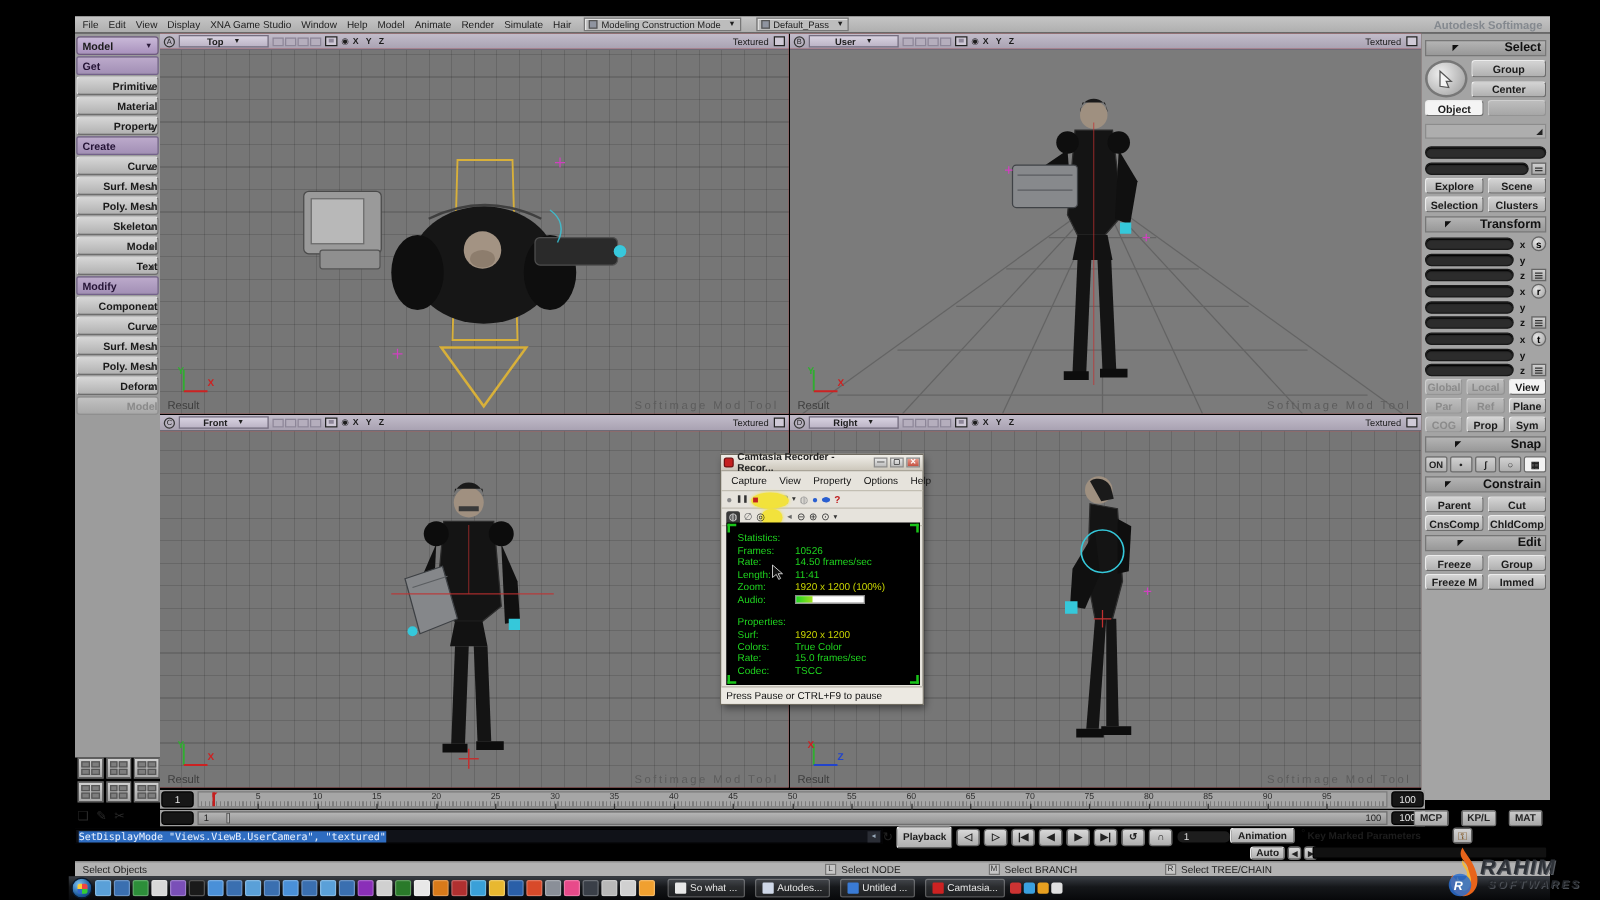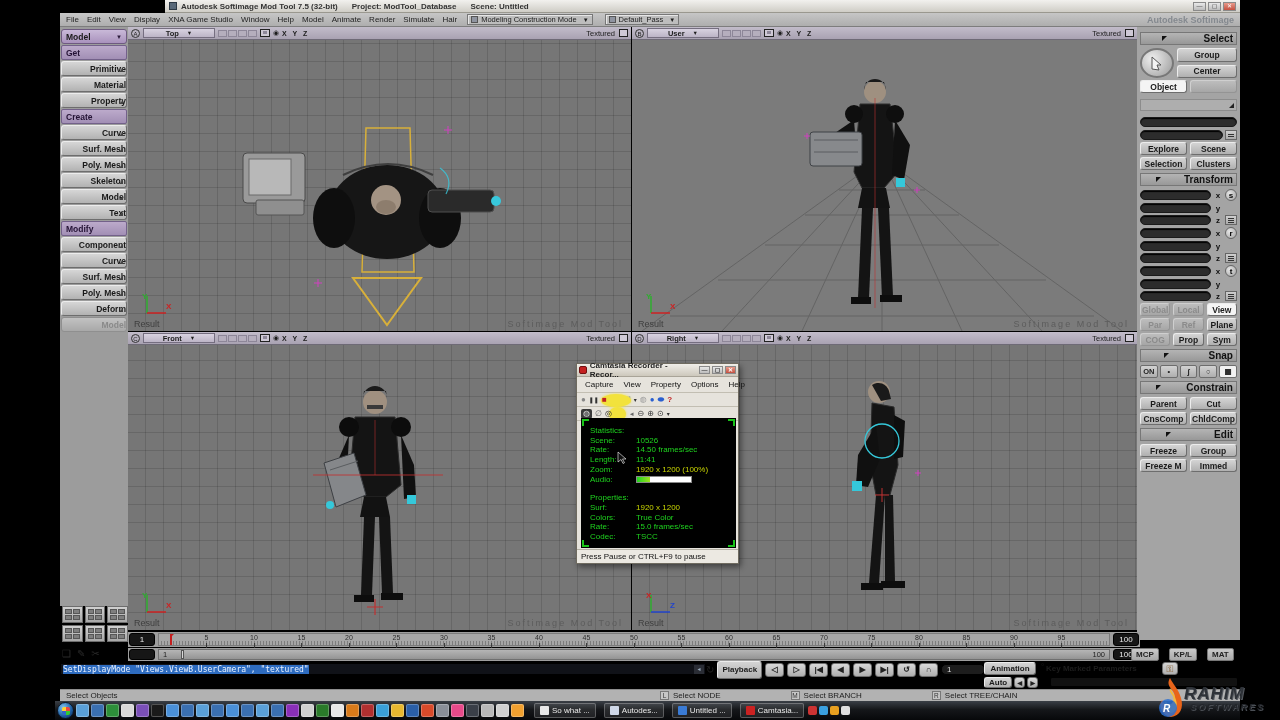--- a/index.html
+++ b/index.html
@@ -125,21 +125,21 @@
   .pr-icon{font-size:10px;color:#222;}
   .pr-btn{height:18px;background:linear-gradient(#d4d4d4,#b0b0b0);border:1px solid;border-color:#ececec #6d6d6d #6d6d6d #ececec;
     border-radius:3px;font-size:8px;font-weight:bold;color:#1b1b1b;display:flex;align-items:center;justify-content:center;padding:0 4px;}
   .tp-btn{width:19px;height:14px;background:linear-gradient(#d8d8d8,#aeaeae);border:1px solid #6d6d6d;border-radius:3px;
     font-size:8px;font-weight:bold;color:#222;display:flex;align-items:center;justify-content:center;}
   #frame-field{width:44px;height:11px;border-radius:5px;background:#1d1d1d;border:1px solid #000;color:#ddd;
     font-size:8px;display:flex;align-items:center;padding:0 5px;}
   #all-label{font-size:8px;font-weight:bold;color:#222;}
   #anim-cluster{left:984px;top:662px;width:160px;height:28px;}
   #anim-btn{position:absolute;left:0;top:0;width:52px;height:13px;}
-  #auto-row{position:absolute;left:0;top:15px;display:flex;gap:2px;align-items:center;}
+  #auto-row{position:absolute;left:16px;top:15px;display:flex;gap:2px;align-items:center;}
   #auto-btn{height:11px;font-size:8px;}
   .mini-arr{width:11px;height:11px;font-size:6px;}
   #km-label{position:absolute;left:62px;top:2px;font-size:8px;font-weight:bold;color:#1d1d1d;white-space:nowrap;}
   #km-label::before{content:"°";position:absolute;left:-5px;top:-2px;color:#111;}
   #km-bar{position:absolute;left:66px;top:15px;width:188px;height:10px;background:#111;border:1px solid #000;border-radius:2px;}
   #key-icon{position:absolute;left:178px;top:0px;width:16px;height:13px;background:linear-gradient(#d4d4d4,#b0b0b0);
     border:1px solid #6d6d6d;border-radius:3px;color:#7a4a10;font-size:9px;text-align:center;line-height:12px;}
 
   
   #status-row{left:60px;top:689px;width:1180px;height:12px;background:#b2b2b2;display:flex;align-items:center;
@@ -195,31 +195,20 @@
   #wm-text1{position:absolute;left:34px;top:8px;font-size:17px;font-weight:bold;font-style:italic;color:#2e3238;
     letter-spacing:1px;text-shadow:1px 1px 0 #55595f;}
   #wm-text2{position:absolute;left:40px;top:26px;font-size:9px;font-weight:bold;font-style:italic;color:#23262b;
     letter-spacing:2px;text-shadow:1px 1px 0 #4a4e54;}
 </style>
 </head>
 <body>
 
 <div id="stage">
 
-  <div id="titlebar" class="abs">
-    <span class="ti-icon"></span>
-    <b>Autodesk Softimage Mod Tool 7.5 (32-bit)</b>
-    <b>Project: ModTool_Database</b>
-    <b>Scene: Untitled</b>
-    <span class="wbtns">
-      <span class="wbtn">—</span>
-      <span class="wbtn">▢</span>
-      <span class="wbtn close">✕</span>
-    </span>
-  </div>
 
   <div id="menubar" class="abs">
     <span><span class="menu-item">File</span><span class="menu-item">Edit</span><span class="menu-item">View</span><span class="menu-item">Display</span><span class="menu-item">XNA Game Studio</span><span class="menu-item">Window</span><span class="menu-item">Help</span><span class="menu-item">Model</span><span class="menu-item">Animate</span><span class="menu-item">Render</span><span class="menu-item">Simulate</span><span class="menu-item">Hair</span></span>
     <span class="mode-box">
       <span class="sq"></span>
       <span>Modeling Construction Mode</span>
       <span class="dn">▼</span>
     </span>
     <span class="mode-box">
       <span class="sq"></span>
@@ -914,21 +903,21 @@
         <path d="M1,1 L1,11 L4,8.5 L6,12.5 L7.5,11.7 L5.5,8 L9,8 Z" fill="#111" stroke="#fff" stroke-width="0.6"></path>
       </svg>
     </div>
     <div id="cam-stats">
       <span class="corner c-tl"></span><span class="corner c-tr"></span><span class="corner c-bl"></span><span class="corner c-br"></span>
       <div>Statistics:</div>
       <span>
         
       
           <div class="st-row">
-            <span class="lb">Scene:</span>
+            <span class="lb">Frames:</span>
             <span class="vl t-green">10526</span>
           </div>
         
           <div class="st-row">
             <span class="lb">Rate:</span>
             <span class="vl t-green">14.50 frames/sec</span>
           </div>
         
           <div class="st-row">
             <span class="lb">Length:</span>

